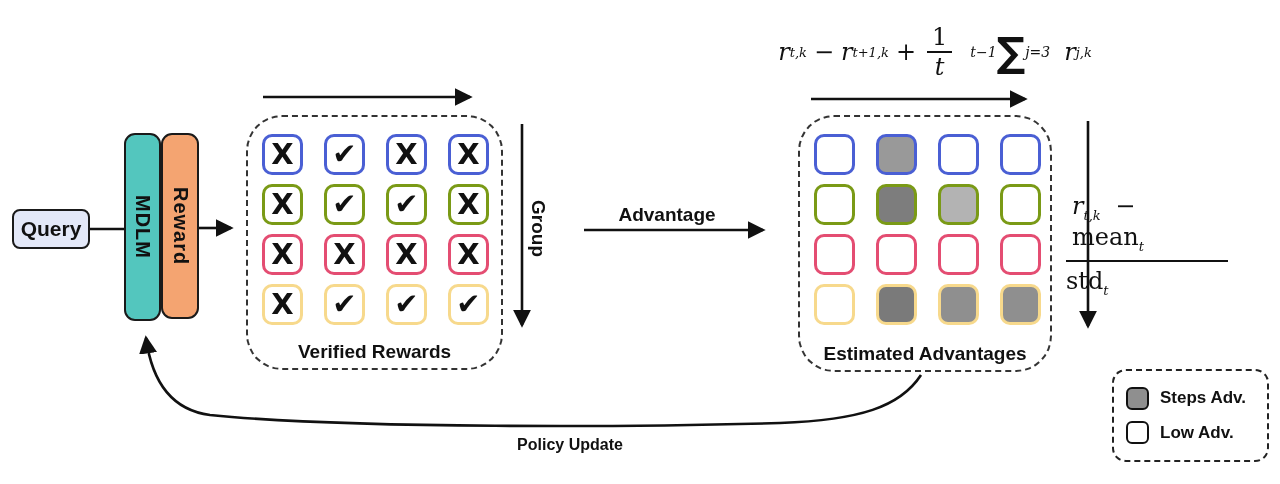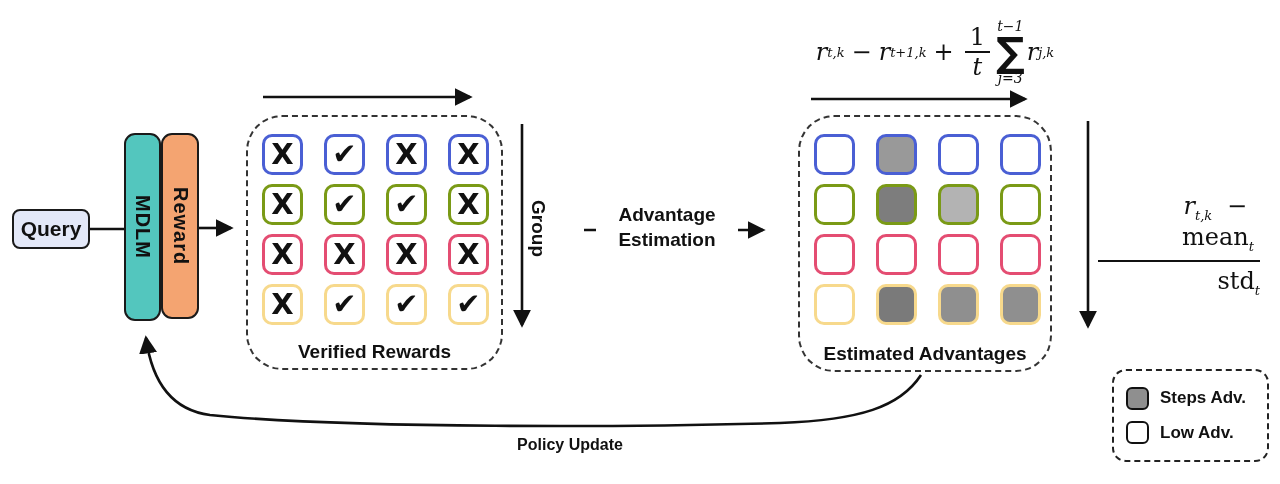--- a/index.html
+++ b/index.html
@@ -44,25 +44,25 @@
   .lbl-policy { left:460px; top:436px; width:220px; text-align:center; font-size:16px; }
   .it { font-style:italic; }
   sub { font-size:13px; font-style:italic; font-family:"DejaVu Serif", serif; }
   .formula-top { left:772px; top:6px; width:326px; height:92px; display:flex;
     align-items:center; justify-content:center; font-size:24px; z-index:3;
     font-family:"DejaVu Serif", serif; }
   .op { margin:0 7px; }
   .frac { display:inline-flex; flex-direction:column; align-items:center; margin:0 4px; line-height:1.1; }
   .frac .num { border-bottom:2px solid #111; padding:0 5px 1px; }
   .frac .den { padding-top:1px; }
-  .sum { display:inline-flex; flex-direction:column; align-items:center; margin:0 2px; line-height:1; }
+  .sum { display:inline-flex; flex-direction:row; align-items:center; margin:0 14px; line-height:1; }
   .sum .lim { font-size:14px; font-style:italic; }
   .sum .sigma { font-size:40px; line-height:0.95; font-style:normal;
     font-family:"DejaVu Sans", sans-serif; font-weight:bold; }
-  .formula-right { left:1098px; top:192px; width:162px; text-align:right; font-size:24px;
+  .formula-right { left:1066px; top:192px; width:162px; text-align:left; font-size:24px;
     font-family:"DejaVu Serif", serif; z-index:3; }
   .formula-right .fnum { display:inline-block; border-bottom:2.2px solid #111; padding:0 6px 6px; }
   .formula-right .fden { padding-top:5px; }
 
   
   .legend { left:1112px; top:369px; width:157px; height:93px; border:2px dashed #222;
     border-radius:14px; display:flex; flex-direction:column; justify-content:space-evenly;
     padding:4px 12px; z-index:3; }
   .legend-item { display:flex; align-items:center; gap:11px; }
   .swatch { width:23px; height:23px; border:2.5px solid #111; border-radius:6px; background:#fff; }
@@ -126,21 +126,20 @@
       </div>
     <div class="box-label">Verified Rewards</div>
   </div>
 
   <div class="abs lbl lbl-group">
     <span>Group</span>
   </div>
 
   <div class="abs lbl lbl-advest">
     <div>Advantage</div>
-    <div>Estimation</div>
   </div>
 
   <div class="abs formula-top">
     <span class="it">r</span>
       <sub>t,k</sub>
     <span class="op">−</span>
     <span class="it">r</span>
       <sub>t+1,k</sub>
     <span class="op">+</span>
     <span class="frac">

